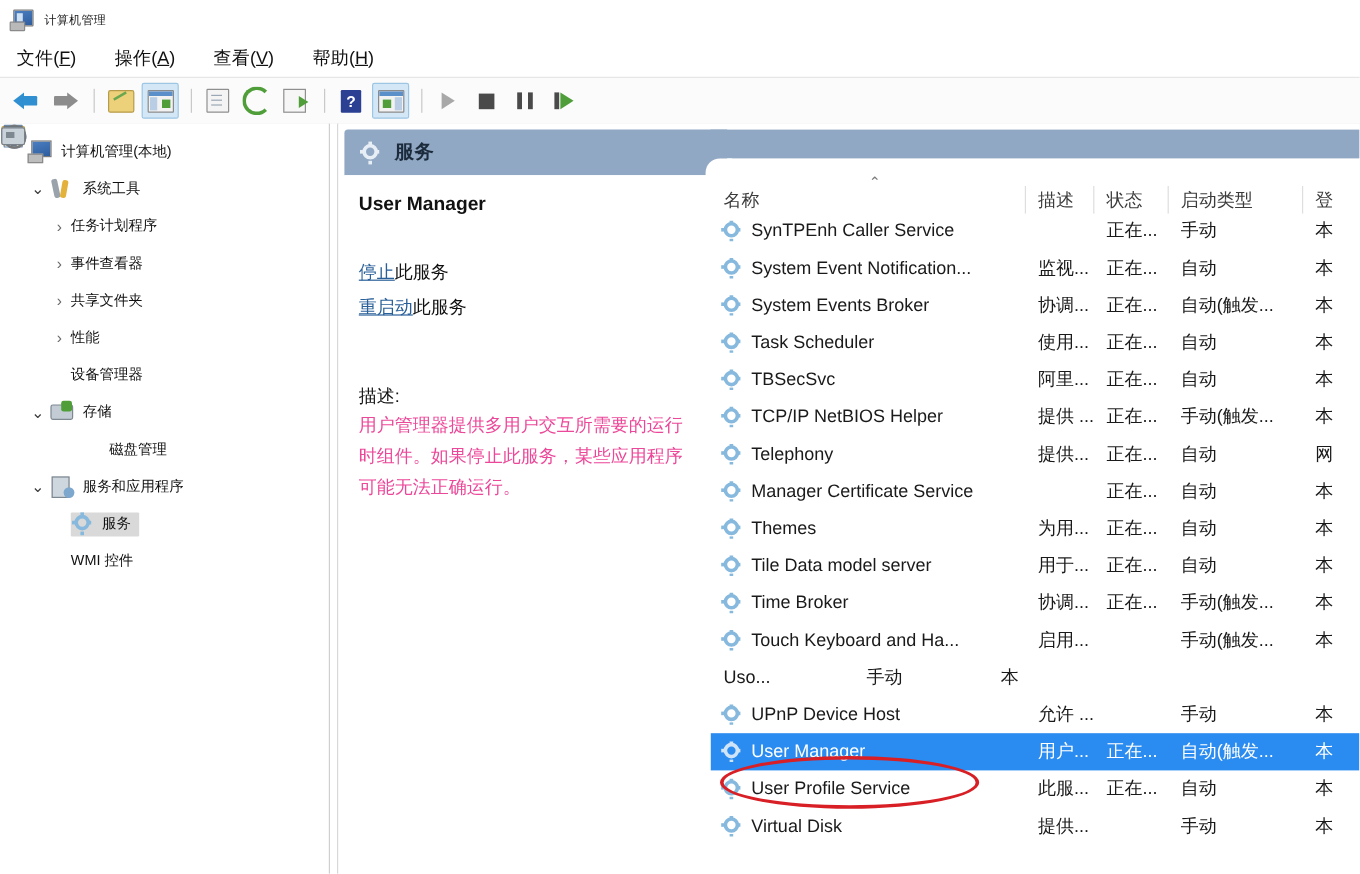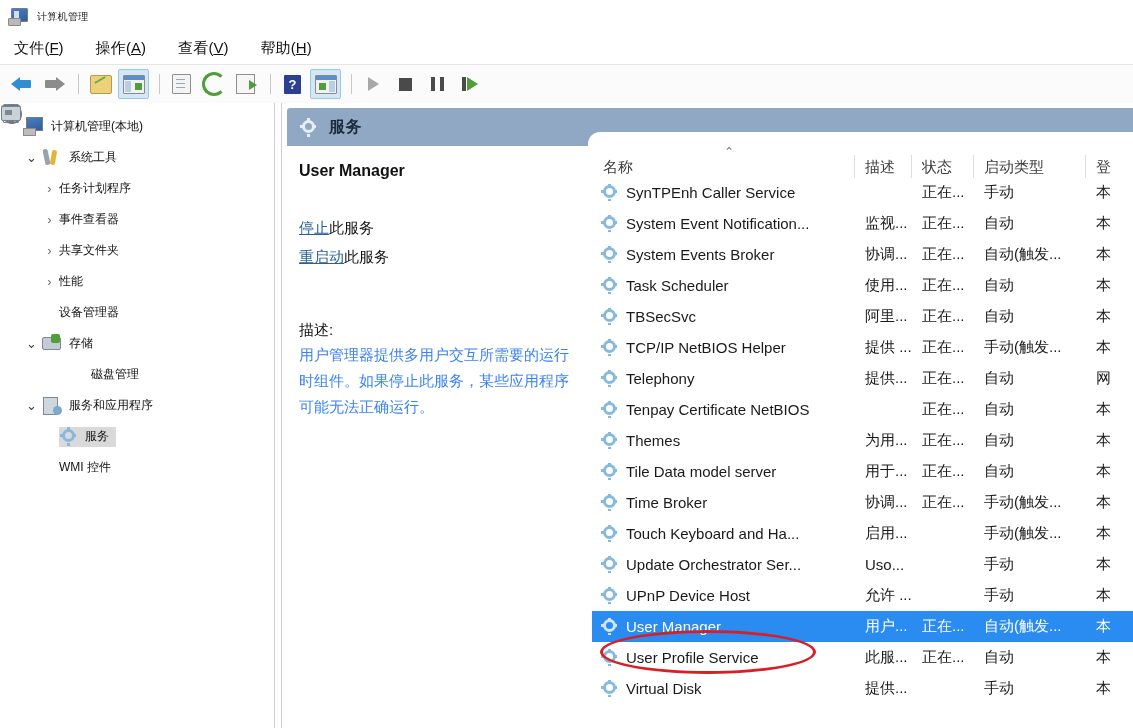--- a/index.html
+++ b/index.html
@@ -112,21 +112,21 @@
   .svc-header .hgear .t5{background:#dbe5f0;}
   .svc-header .htxt{font-size:16px;color:#1c2b3c;font-weight:bold;letter-spacing:.5px;}
   .hdr-strip{position:absolute;left:310px;top:5px;right:0;height:24px;background:#91a8c4;z-index:2;}
   .hdr-round{position:absolute;left:306px;top:29px;width:22px;height:22px;background:#fff;border-top-left-radius:12px;z-index:3;}
 
   .detail{position:absolute;left:5px;top:43px;width:305px;bottom:0;background:#fff;padding:0 12px;box-sizing:border-box;z-index:4;}
   .detail .d-title{font-size:16px;font-weight:bold;color:#111;margin-top:16px;}
   .detail .d-links{margin-top:33px;line-height:29px;font-size:15px;color:#111;}
   .detail .d-links a{color:#2a6099;text-decoration:underline;cursor:pointer;}
   .detail .d-desc-label{margin-top:50px;font-size:15px;color:#111;}
-  .detail .d-desc{margin-top:2px;font-size:15px;line-height:26px;color:#3b82f6;}
+  .detail .d-desc{margin-top:2px;font-size:15px;line-height:26px;color:#ec4899;}
 
   
   .listpane{position:absolute;left:310px;top:29px;right:0;bottom:0;background:#fff;z-index:1;}
   .lhead{display:flex;height:45px;align-items:flex-end;padding-bottom:6px;background:#fff;position:relative;}
   .lhead .hc{font-size:15px;color:#3c3c3c;padding-left:11px;position:relative;box-sizing:border-box;white-space:nowrap;}
   .lhead .hc+.hc:before{content:"";position:absolute;left:0;top:-3px;bottom:-1px;width:1px;background:#dedede;}
   .sortcaret{position:absolute;left:132px;bottom:18px;color:#7a7a7a;font-size:12px;}
 
   .rows{position:absolute;left:0;top:45px;right:0;bottom:0;overflow:hidden;}
   .row{display:flex;align-items:center;height:31px;white-space:nowrap;}
@@ -428,21 +428,21 @@
                 <span>Telephony</span>
               </div>
               <div class="c col-desc">提供...</div>
               <div class="c col-state">正在...</div>
               <div class="c col-start">自动</div>
               <div class="c col-logon">网</div>
             </div>
             <div class="row">
               <div class="c col-name name">
                 <span class="gear"><span class="ring"></span><span class="tooth t1"></span><span class="tooth t2"></span><span class="tooth t3"></span><span class="tooth t4"></span><span class="t5"></span></span>
-                <span>Tenpay Certificate NetBIOS</span>
+                <span>Manager Certificate Service</span>
               </div>
               <div class="c col-desc"></div>
               <div class="c col-state">正在...</div>
               <div class="c col-start">自动</div>
               <div class="c col-logon">本</div>
             </div>
             <div class="row">
               <div class="c col-name name">
                 <span class="gear"><span class="ring"></span><span class="tooth t1"></span><span class="tooth t2"></span><span class="tooth t3"></span><span class="tooth t4"></span><span class="t5"></span></span>
                 <span>Themes</span>
@@ -476,24 +476,20 @@
               <div class="c col-name name">
                 <span class="gear"><span class="ring"></span><span class="tooth t1"></span><span class="tooth t2"></span><span class="tooth t3"></span><span class="tooth t4"></span><span class="t5"></span></span>
                 <span>Touch Keyboard and Ha...</span>
               </div>
               <div class="c col-desc">启用...</div>
               <div class="c col-state"></div>
               <div class="c col-start">手动(触发...</div>
               <div class="c col-logon">本</div>
             </div>
             <div class="row">
-              <div class="c col-name name">
-                <span class="gear"><span class="ring"></span><span class="tooth t1"></span><span class="tooth t2"></span><span class="tooth t3"></span><span class="tooth t4"></span><span class="t5"></span></span>
-                <span>Update Orchestrator Ser...</span>
-              </div>
               <div class="c col-desc">Uso...</div>
               <div class="c col-state"></div>
               <div class="c col-start">手动</div>
               <div class="c col-logon">本</div>
             </div>
             <div class="row">
               <div class="c col-name name">
                 <span class="gear"><span class="ring"></span><span class="tooth t1"></span><span class="tooth t2"></span><span class="tooth t3"></span><span class="tooth t4"></span><span class="t5"></span></span>
                 <span>UPnP Device Host</span>
               </div>

